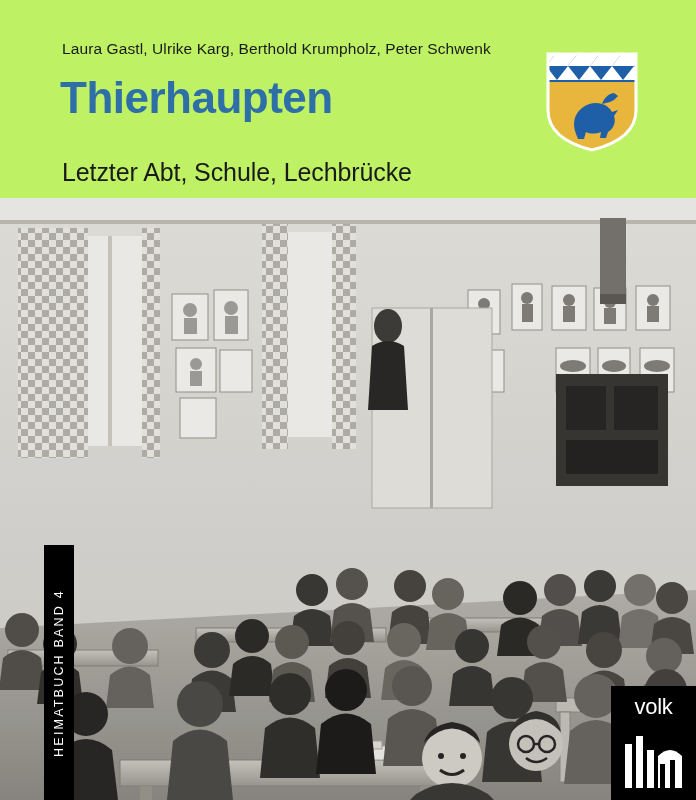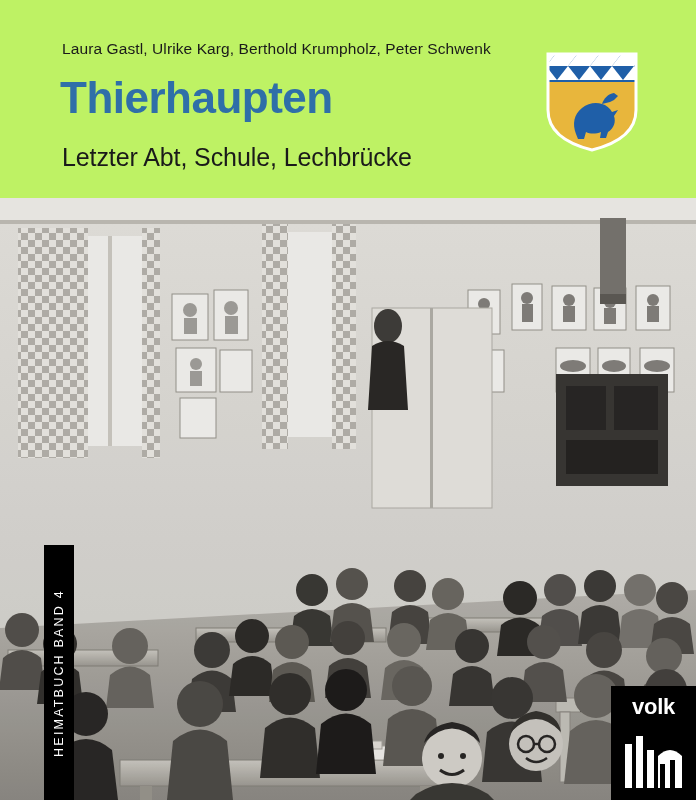--- a/index.html
+++ b/index.html
@@ -40,21 +40,21 @@
     font-size: 44px;
     font-weight: bold;
     color: #2f6fa8;
     letter-spacing: -0.5px;
     line-height: 1;
     white-space: nowrap;
   }
   .subtitle {
     position: absolute;
     left: 62px;
-    top: 143px;
+    top: 158px;
     font-size: 25px;
     color: #1a1a1a;
     letter-spacing: -0.1px;
     white-space: nowrap;
   }
 
   
   .crest {
     position: absolute;
     left: 546px;
@@ -109,21 +109,21 @@
     height: 114px;
     background: #000000;
   }
   .publisher-name {
     position: absolute;
     left: 0; top: 8px;
     width: 85px;
     text-align: center;
     color: #ffffff;
     font-size: 22px;
-    font-weight: bold;
+    font-weight: normal;
     letter-spacing: -0.3px;
   }
   .publisher-mark {
     position: absolute;
     left: 14px;
     top: 48px;
   }
 </style>
 </head>
 <body>

